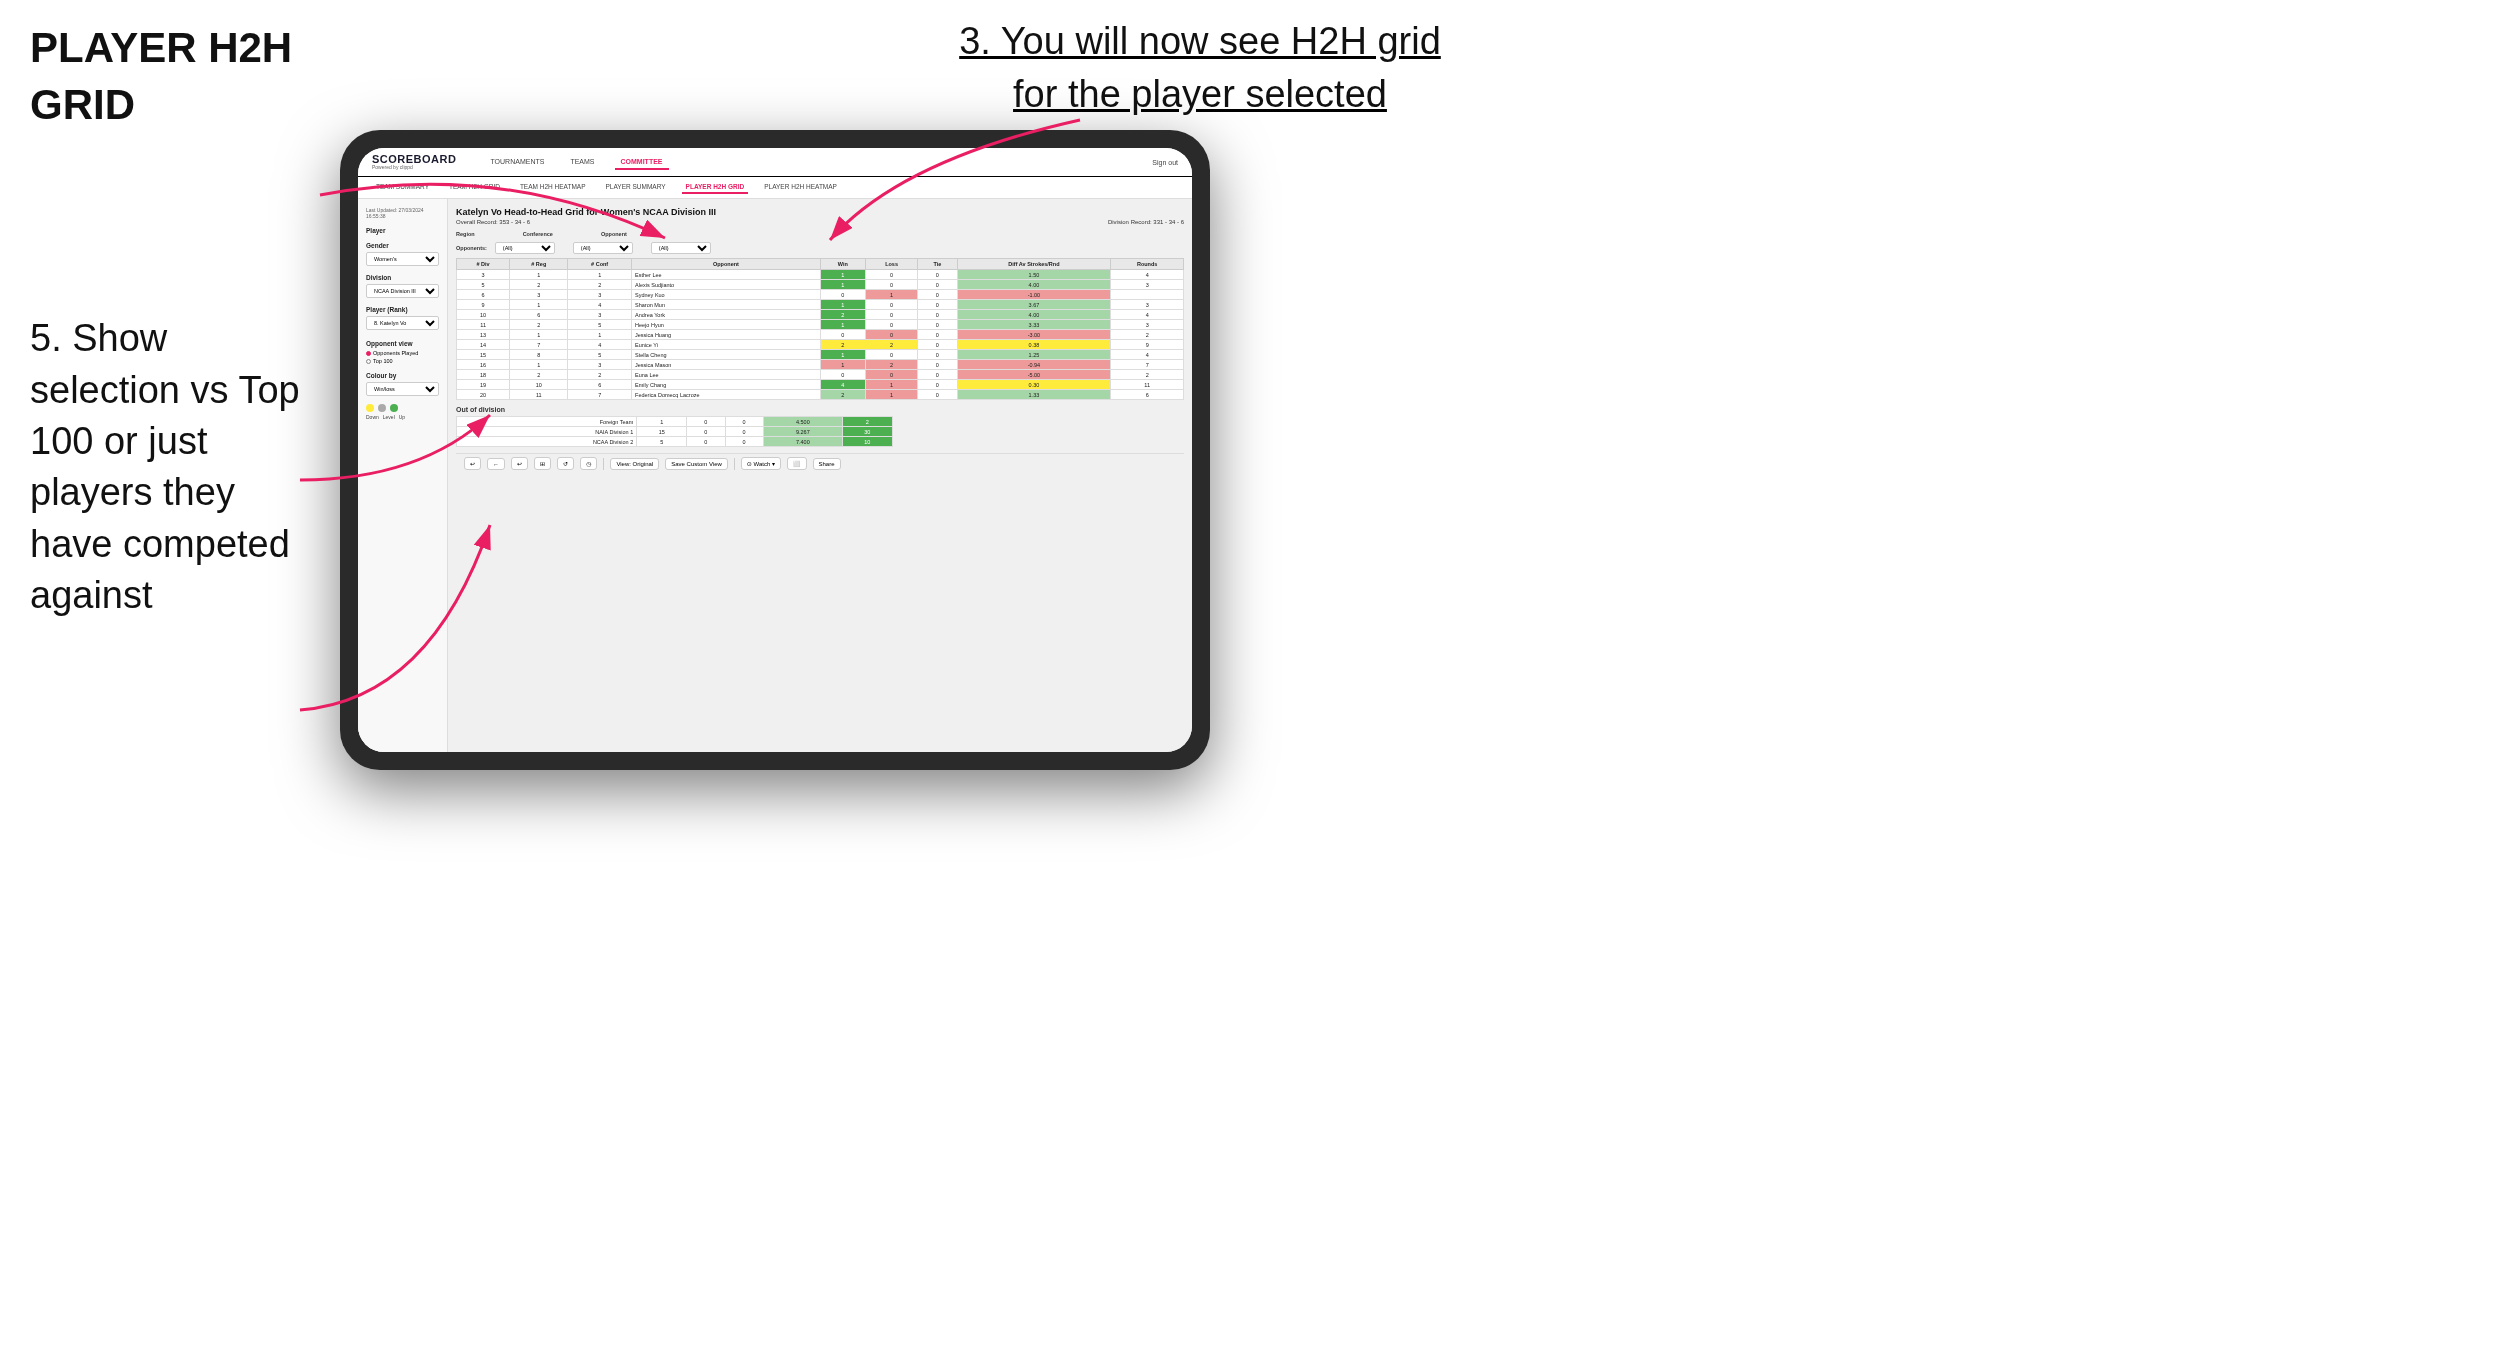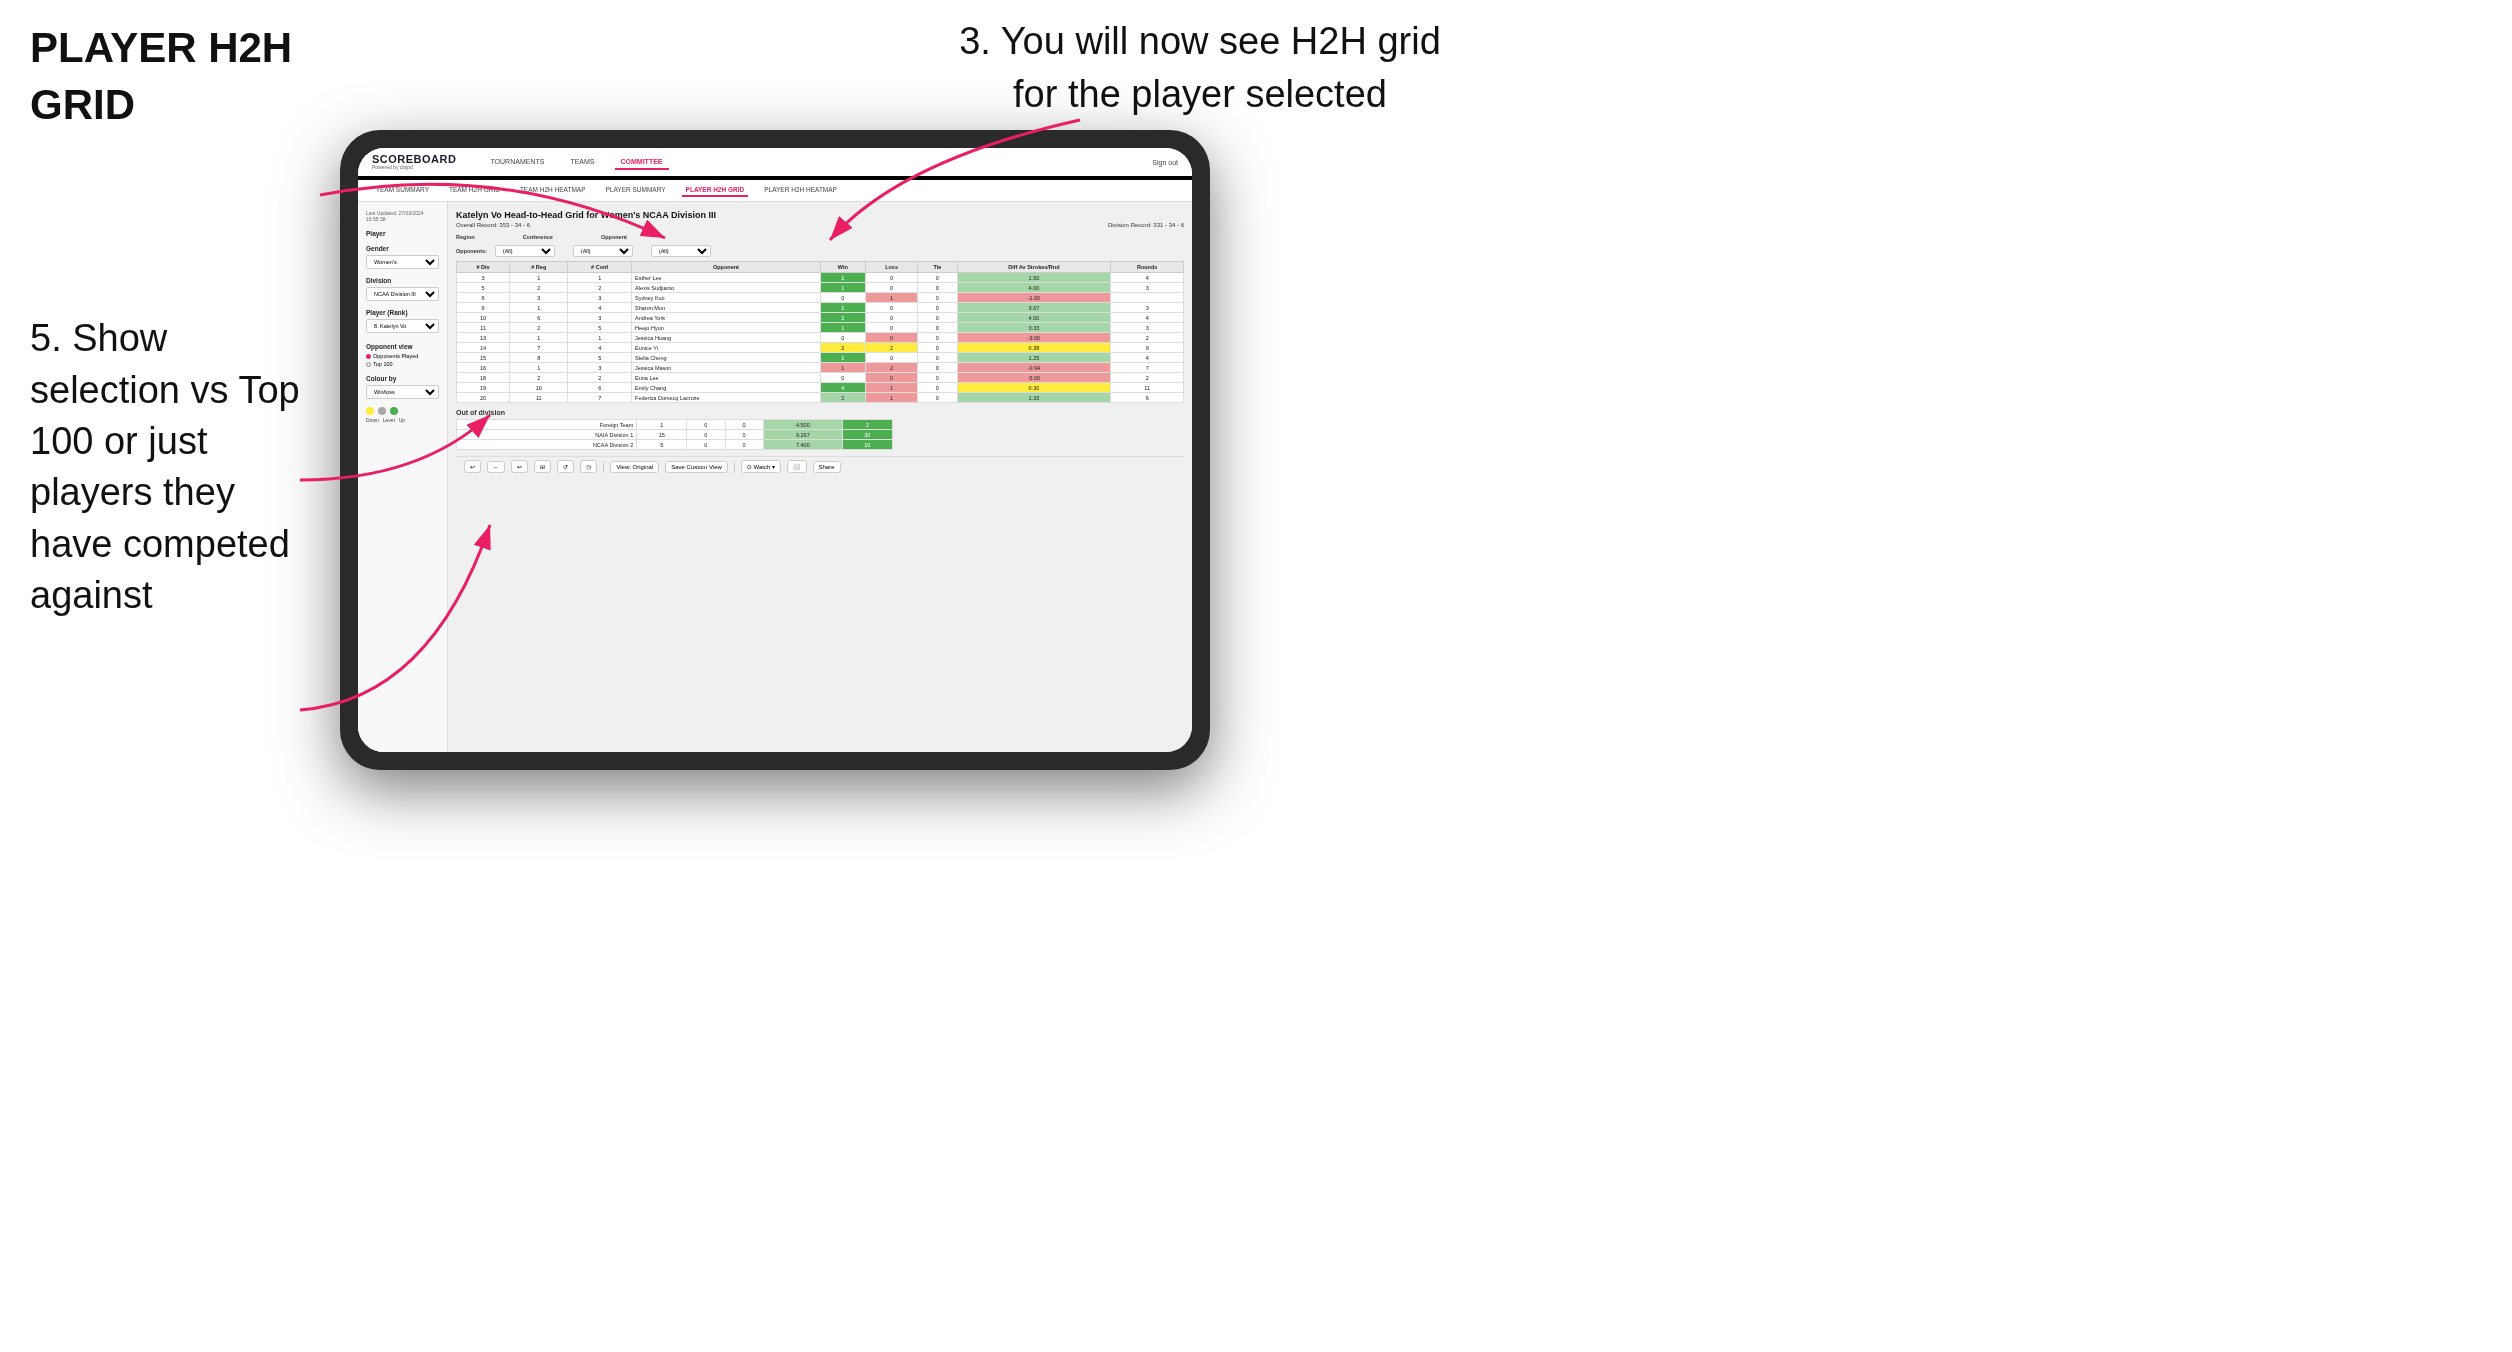--- a/index.html
+++ b/index.html
@@ -64,21 +64,21 @@
       height: 100%;
       background: #f4f4f4;
       border-radius: 26px;
       overflow: hidden;
       position: relative;
     }
 
     
     .navbar {
       background: #ffffff;
-      border-bottom: 4px solid #000000;
+      border-bottom: 1px solid #000000;
       padding: 6px 14px;
       display: flex;
       align-items: center;
       gap: 16px;
     }
     .logo-area {
       display: flex;
       flex-direction: column;
       margin-right: 12px;
     }
@@ -348,21 +348,21 @@
 
 <div class="instructions">
   <div class="instruction-block">
     <p><strong>PLAYER H2H GRID</strong></p>
   </div>
   <div class="instruction-block" style="margin-top: 180px;">
     <p>5. Show selection vs Top 100 or just players they have competed against</p>
   </div>
 </div>
 
-<div class="top-right-instruction" style="left: 950px; top: 15px;">
+<div class="top-right-instruction" style="left: 950px; top: 15px; text-decoration: underline;">
   <p>3. You will now see H2H grid for the player selected</p>
 </div>
 
 <div class="tablet" style="left: 340px; top: 130px; width: 870px; height: 640px;">
   <div class="tablet-screen">
 
     <div class="navbar">
       <div class="logo-area">
         <span class="logo-main">SCOREBOARD</span>
         <span class="logo-sub">Powered by clippd</span>

